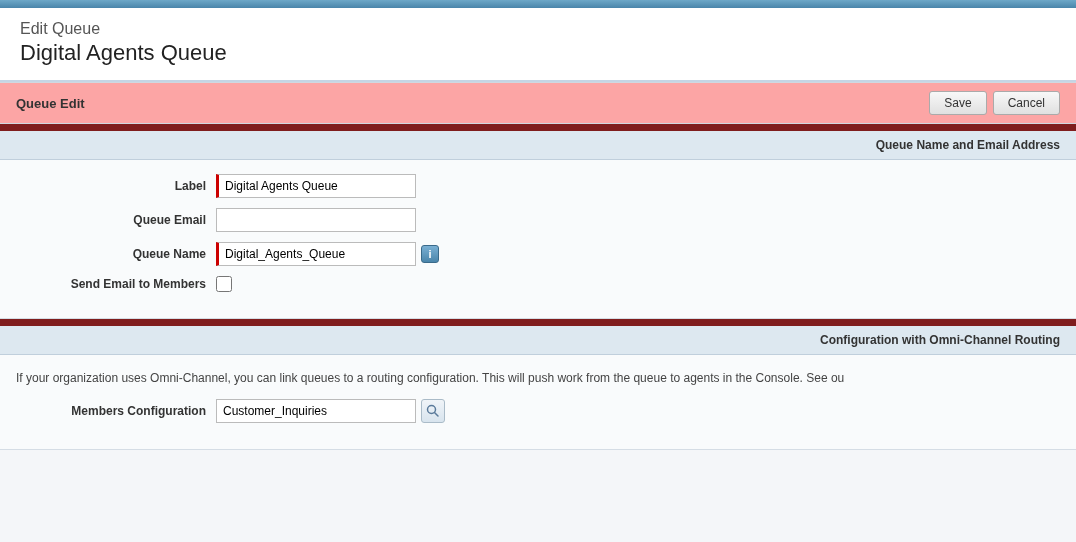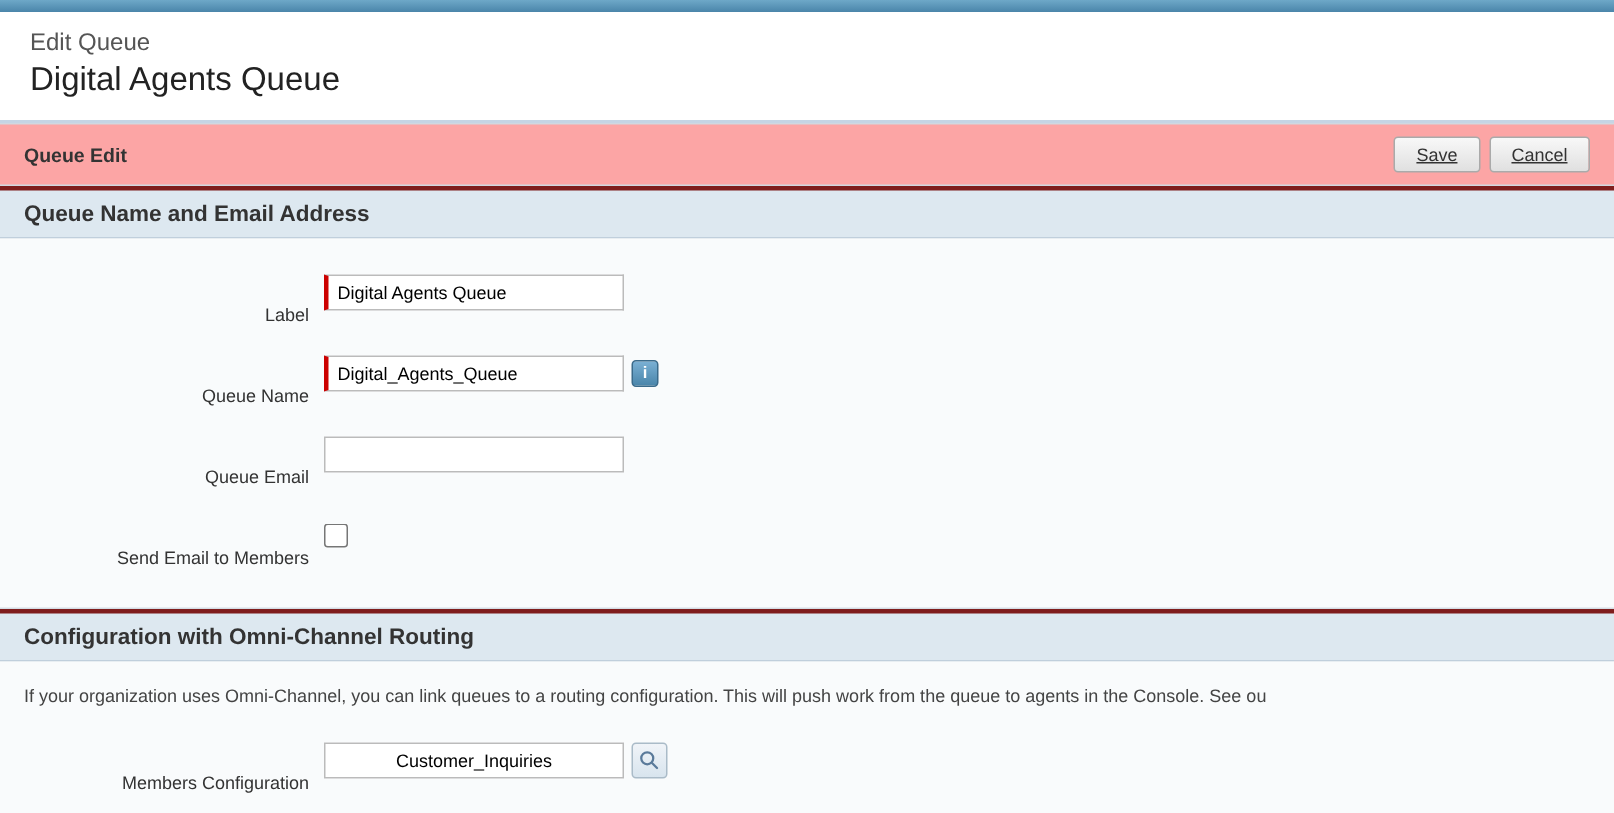--- a/index.html
+++ b/index.html
@@ -51,45 +51,45 @@
 
     .section-header-bar .section-title {
       font-size: 13px;
       font-weight: bold;
       color: #333;
     }
 
     .header-buttons {
       display: flex;
       gap: 6px;
-      text-decoration: underline;
     }
 
     .btn {
       padding: 4px 14px;
       font-size: 12px;
       cursor: pointer;
       border-radius: 3px;
       border: 1px solid #aaa;
       background: linear-gradient(to bottom, #f8f8f8, #e0e0e0);
       color: #333;
     }
 
     .subsection {
       margin: 0;
     }
 
     .subsection-header {
       background: #dde8f0;
       padding: 7px 16px;
-      font-size: 15px;
-      font-weight: bold;
-      color: #333;
-      border-top: 3px solid #7f1d1d;
+      font-size: 12px;
+      font-weight: bold;
+      color: #333;
+      border-top: 7px solid #7f1d1d;
       border-bottom: 1px solid #c0cfdc;
+      text-align: right;
     }
 
     .subsection-body {
       padding: 14px 16px 16px 16px;
       background: #f9fbfc;
       border-bottom: 1px solid #d5dde5;
     }
 
     .description-text {
       font-size: 12px;
@@ -102,24 +102,23 @@
       display: flex;
       align-items: center;
       margin-bottom: 10px;
     }
 
     .form-label {
       width: 200px;
       text-align: right;
       padding-right: 10px;
       font-size: 12px;
-      font-weight: normal;
+      font-weight: bold;
       color: #333;
       flex-shrink: 0;
-      margin-top: 30px;
     }
 
     .form-field {
       display: flex;
       align-items: center;
       gap: 5px;
     }
 
     .text-input {
       border: 1px solid #bbb;
@@ -129,21 +128,20 @@
       width: 200px;
       background: #fff;
     }
 
     .text-input-plain {
       border: 1px solid #bbb;
       padding: 4px 6px;
       font-size: 12px;
       width: 200px;
       background: #fff;
-      text-align: center;
     }
 
     .info-icon {
       display: inline-flex;
       align-items: center;
       justify-content: center;
       width: 18px;
       height: 18px;
       background: linear-gradient(to bottom, #7ab0d4, #4a85aa);
       border-radius: 3px;
@@ -203,31 +201,31 @@
     <div class="subsection-body">
 
       <div class="form-row">
         <div class="form-label">Label</div>
         <div class="form-field">
           <input type="text" class="text-input" value="Digital Agents Queue" style="">
         </div>
       </div>
 
       <div class="form-row">
+        <div class="form-label">Queue Email</div>
+        <div class="form-field">
+          <input type="text" class="text-input-plain" value="" style="">
+        </div>
+      </div>
+
+      <div class="form-row">
         <div class="form-label">Queue Name</div>
         <div class="form-field">
           <input type="text" class="text-input" value="Digital_Agents_Queue" style="">
           <span class="info-icon">i</span>
-        </div>
-      </div>
-
-      <div class="form-row">
-        <div class="form-label">Queue Email</div>
-        <div class="form-field">
-          <input type="text" class="text-input-plain" value="" style="">
         </div>
       </div>
 
       <div class="form-row">
         <div class="form-label">Send Email to Members</div>
         <div class="form-field">
           <input type="checkbox" class="checkbox-input" style="">
         </div>
       </div>
 

